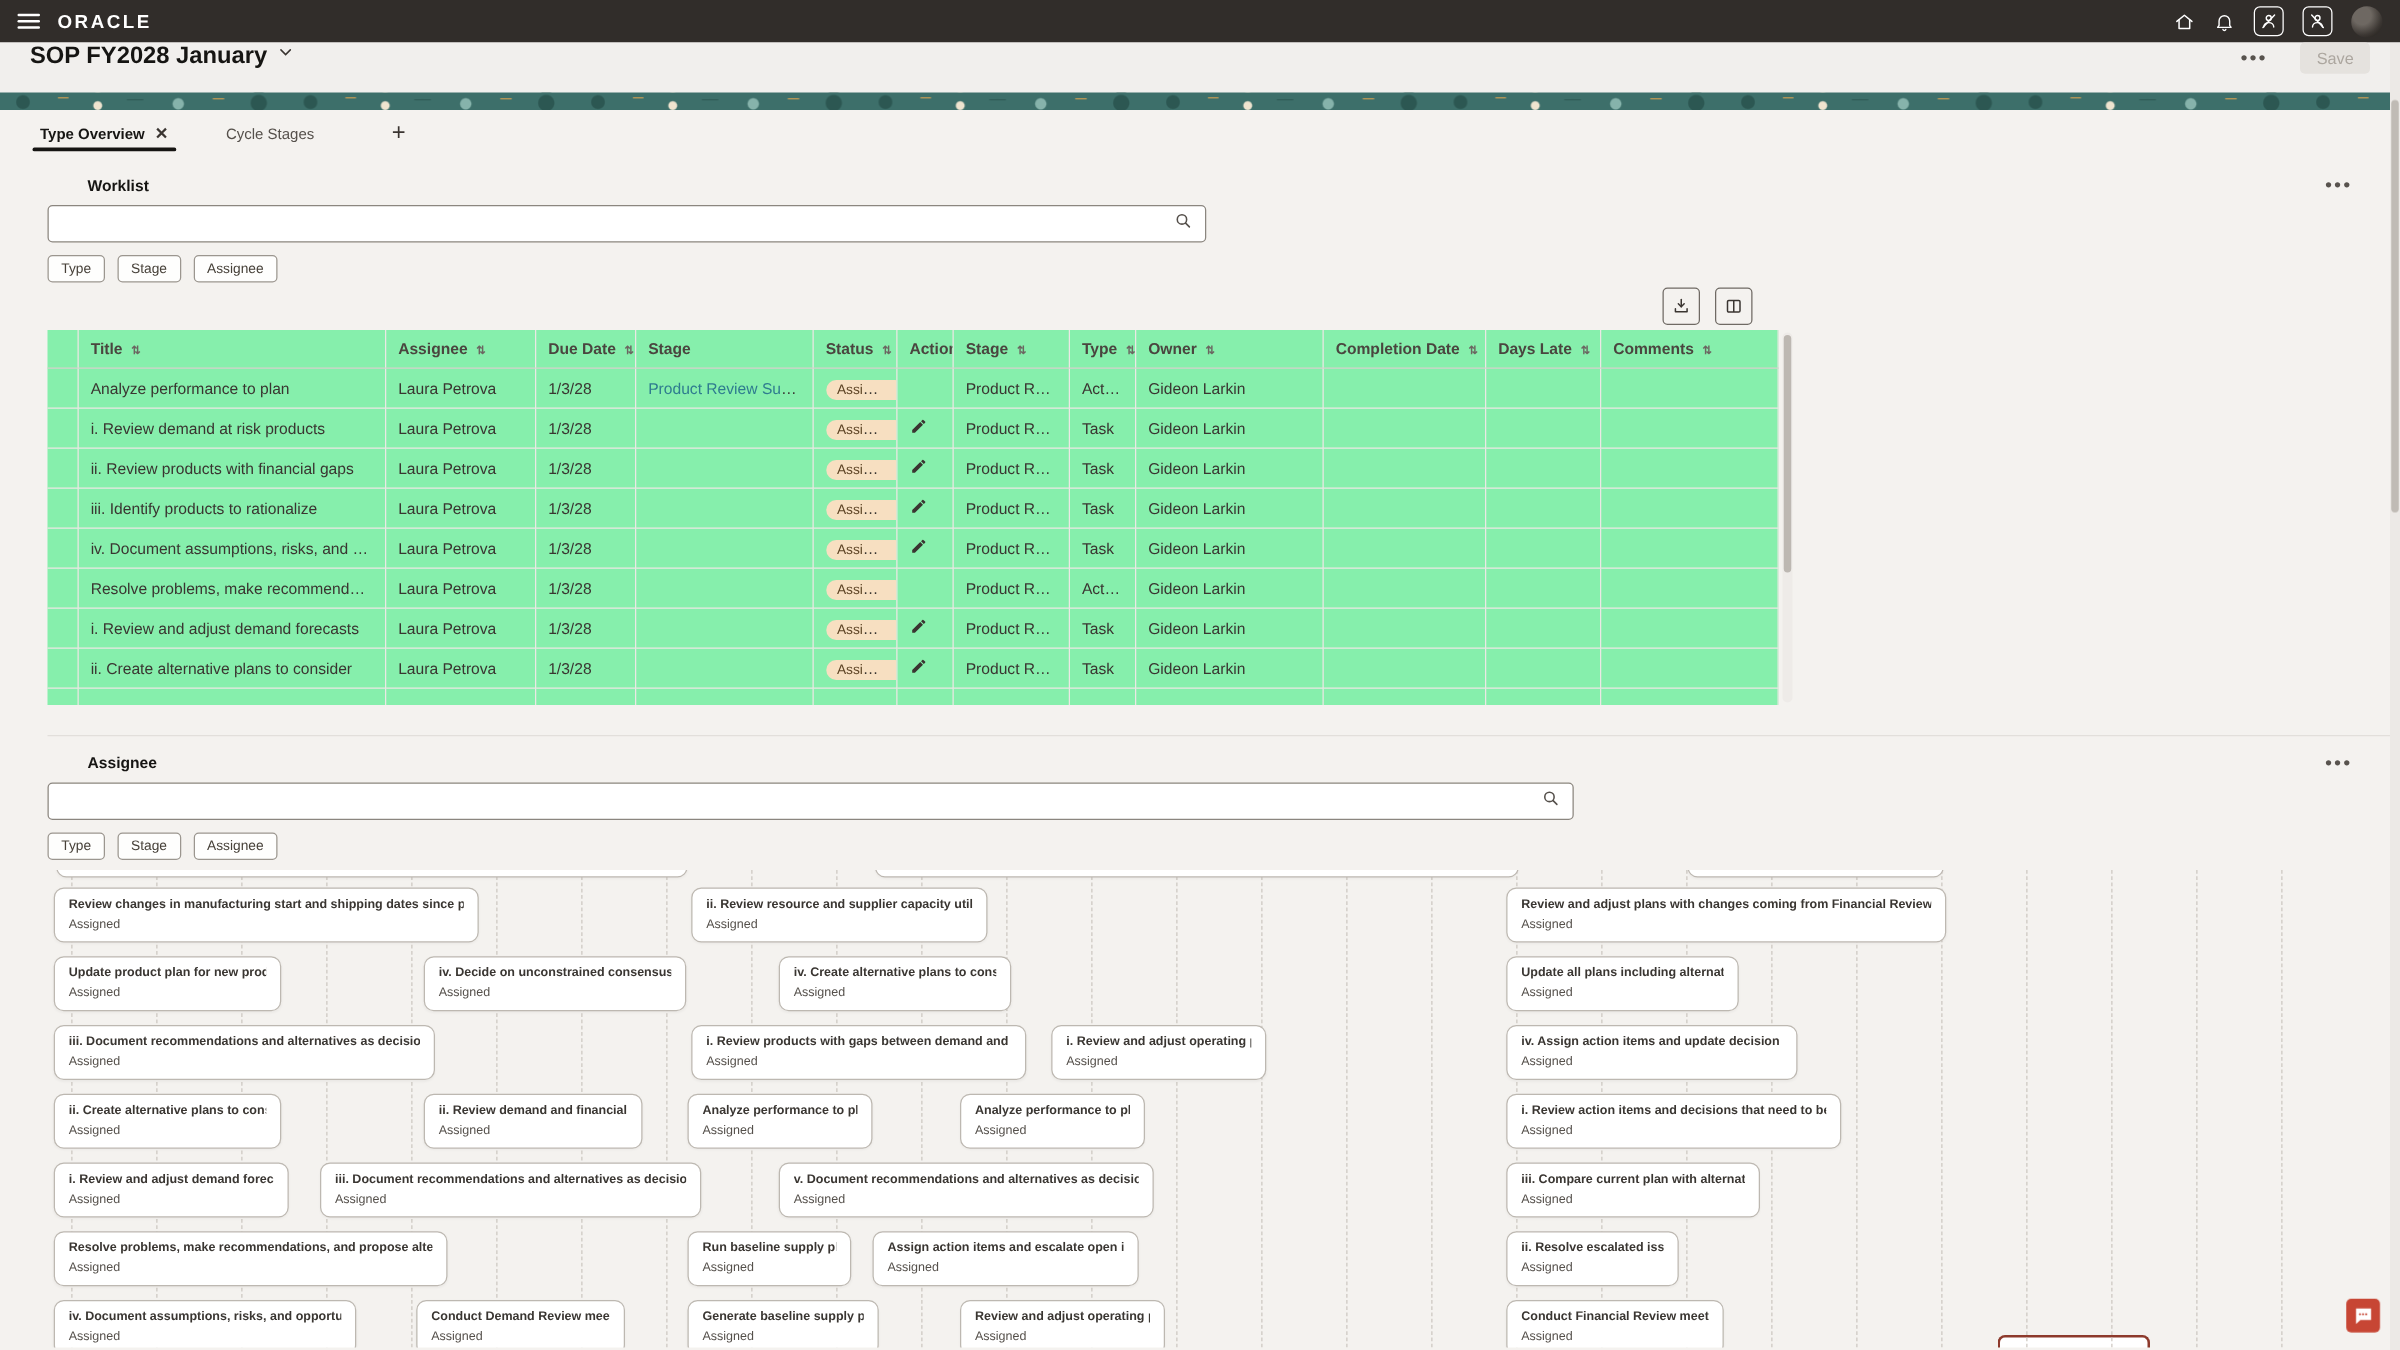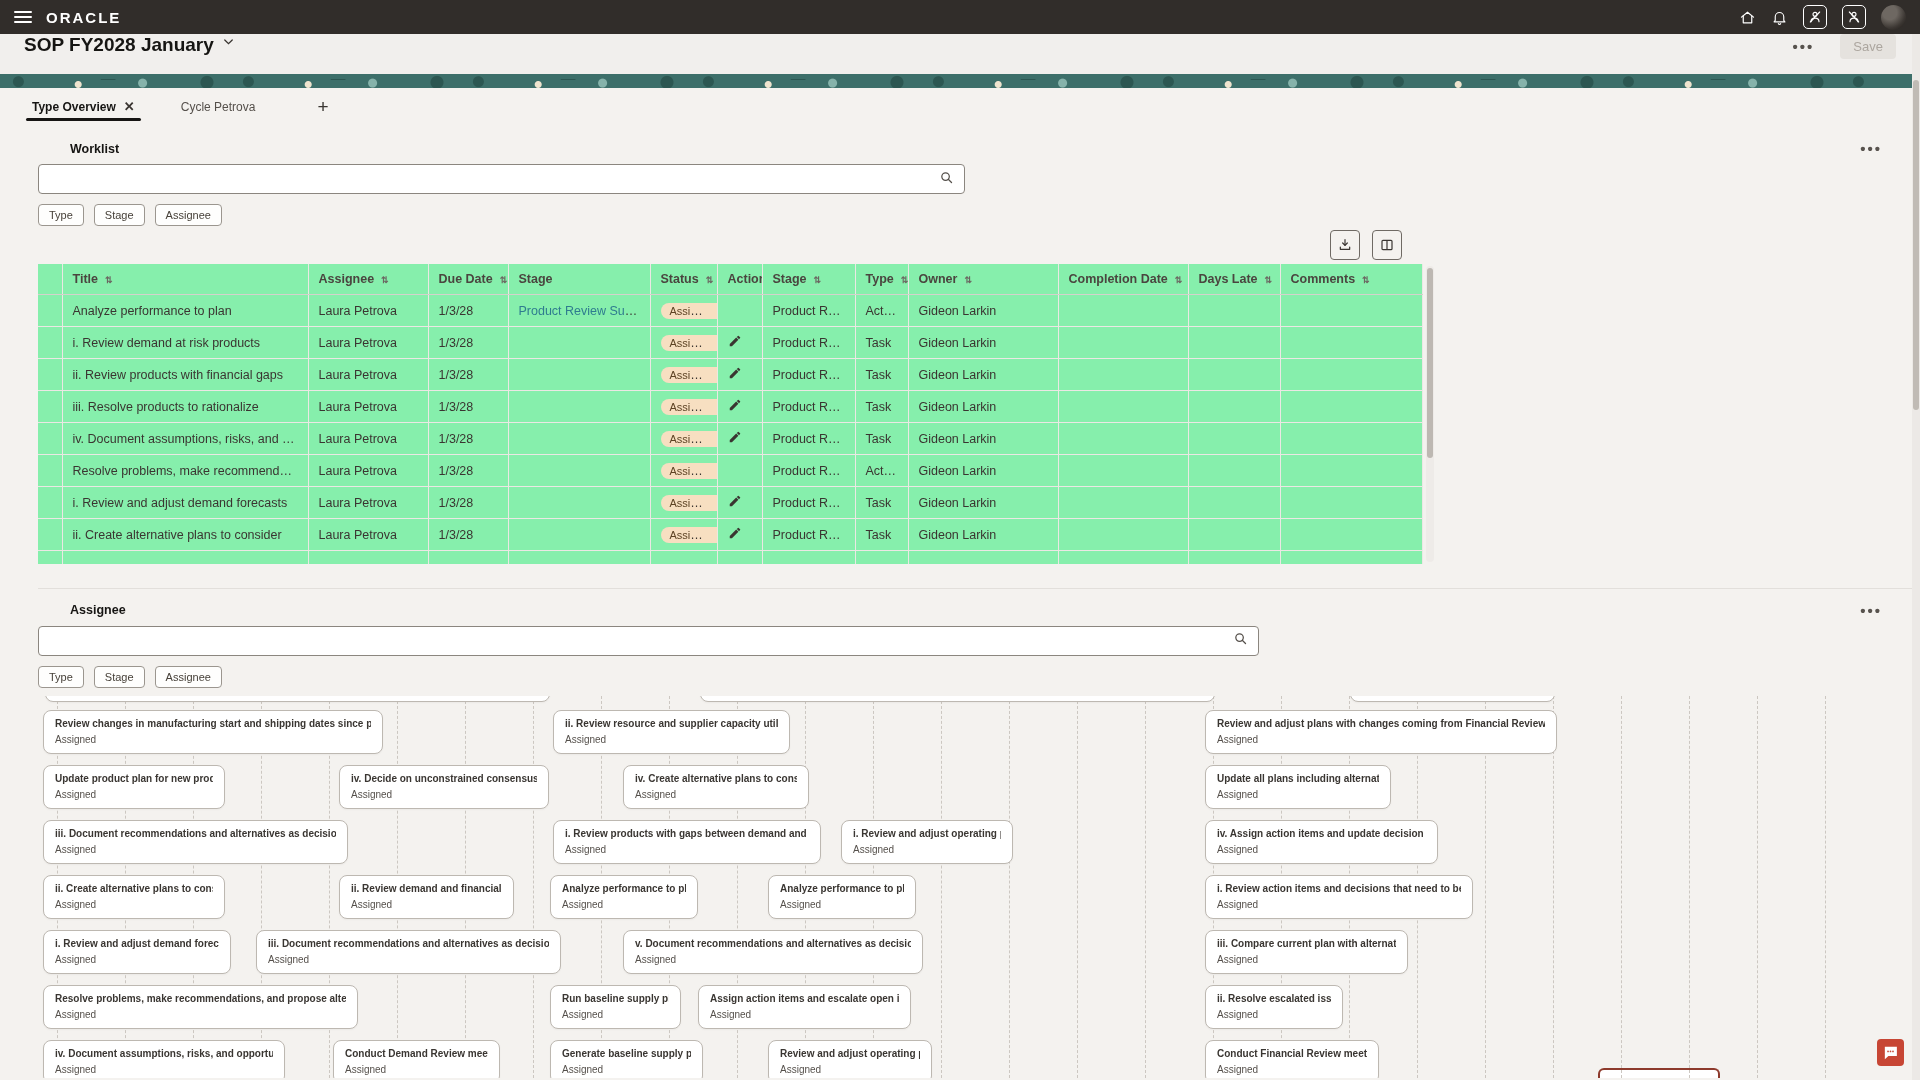--- a/index.html
+++ b/index.html
@@ -155,21 +155,21 @@
 </div>
 
 <div class="banner"></div>
 
 <div class="tabbar">
   <div class="tab active">
     <span>Type Overview</span>
     <span class="tab-close">✕</span>
   </div>
   <div class="tab">
-    <span>Cycle Petrova</span>
+    <span>Cycle Stages</span>
   </div>
   <div class="tab-add">+</div>
 </div>
 
 <div class="content">
 
   <section class="worklist">
     <div class="sec-head">
       <span class="sec-title">Worklist</span>
       <span class="dots">•••</span>
@@ -286,21 +286,21 @@
                 </button></td>
               <td>Product Review</td>
               <td>Task</td>
               <td>Gideon Larkin</td>
               <td></td>
               <td></td>
               <td></td>
             </tr>
             <tr>
               <td></td>
-              <td>iii. Resolve products to rationalize</td>
+              <td>iii. Identify products to rationalize</td>
               <td>Laura Petrova</td>
               <td>1/3/28</td>
               <td></td>
               <td><span class="badge">Assigned</span></td>
               <td><button class="pencil-btn">
                   <svg viewBox="0 0 24 24" width="14" height="14" fill="#3A3531">
                     <path d="M3 17.25V21h3.75L17.81 9.94l-3.75-3.75L3 17.25zM20.71 7.04a1 1 0 000-1.41l-2.34-2.34a1 1 0 00-1.41 0l-1.83 1.83 3.75 3.75 1.83-1.83z"></path>
                   </svg>
                 </button></td>
               <td>Product Review</td>

